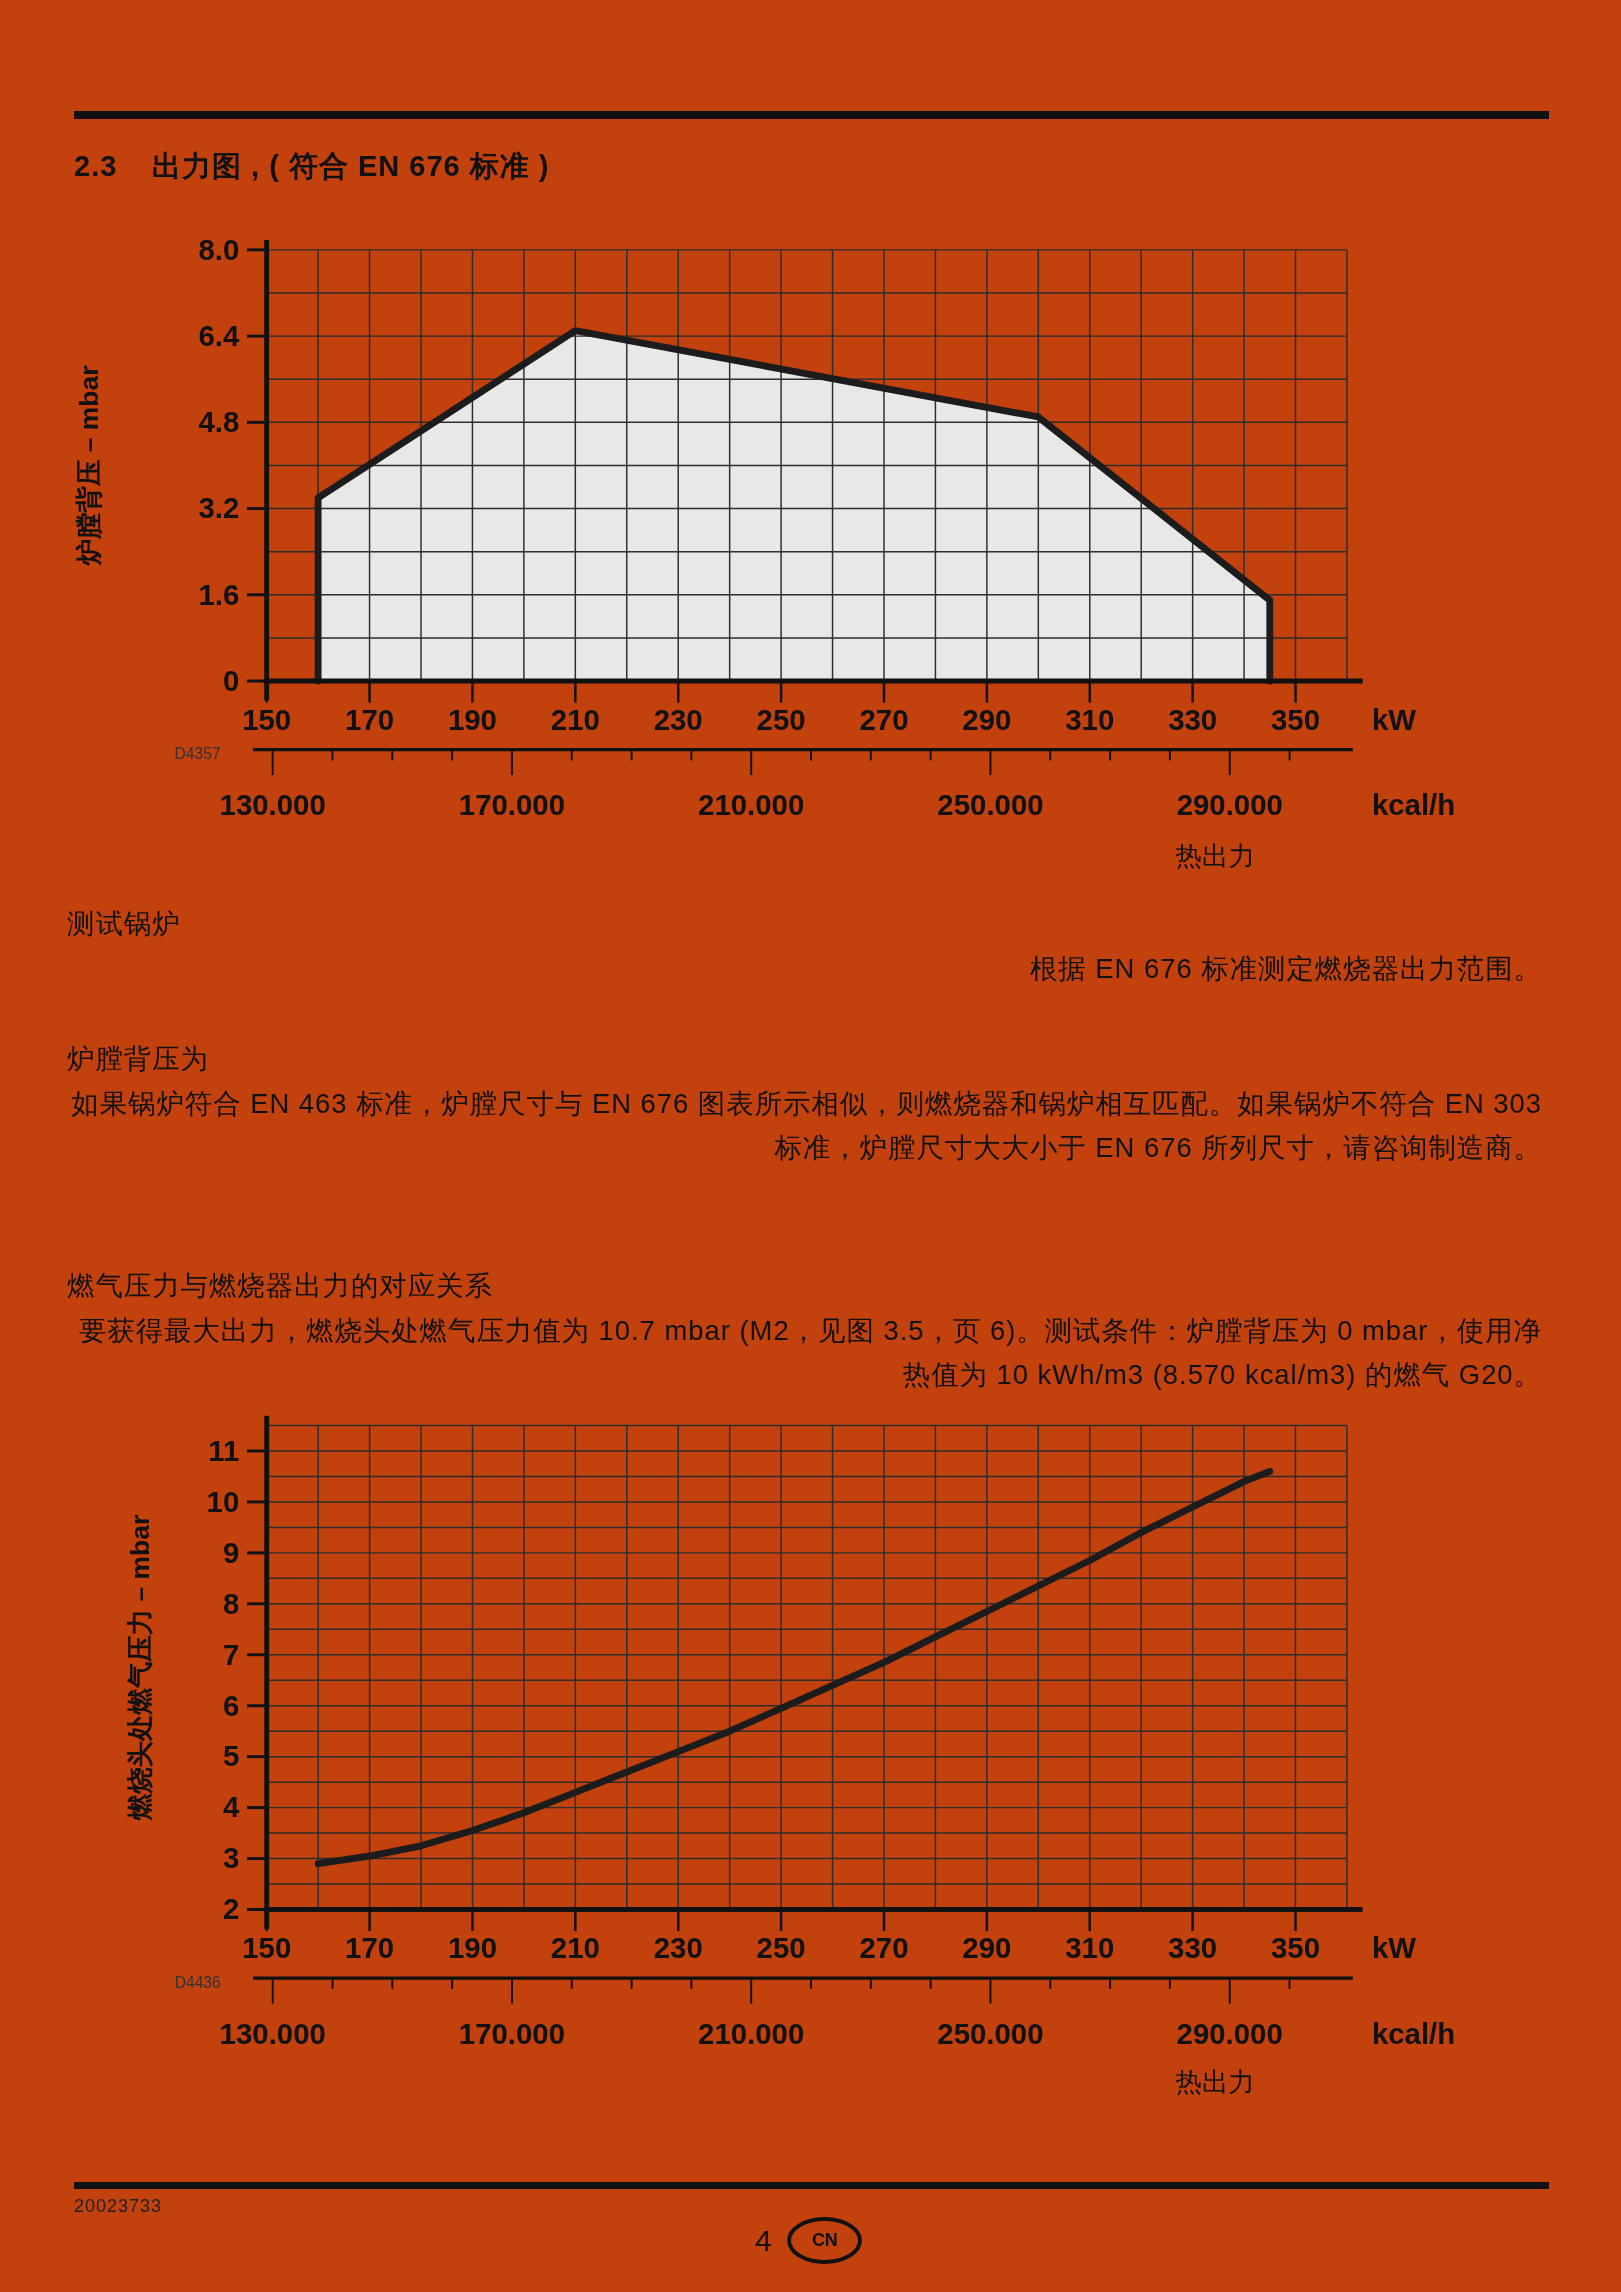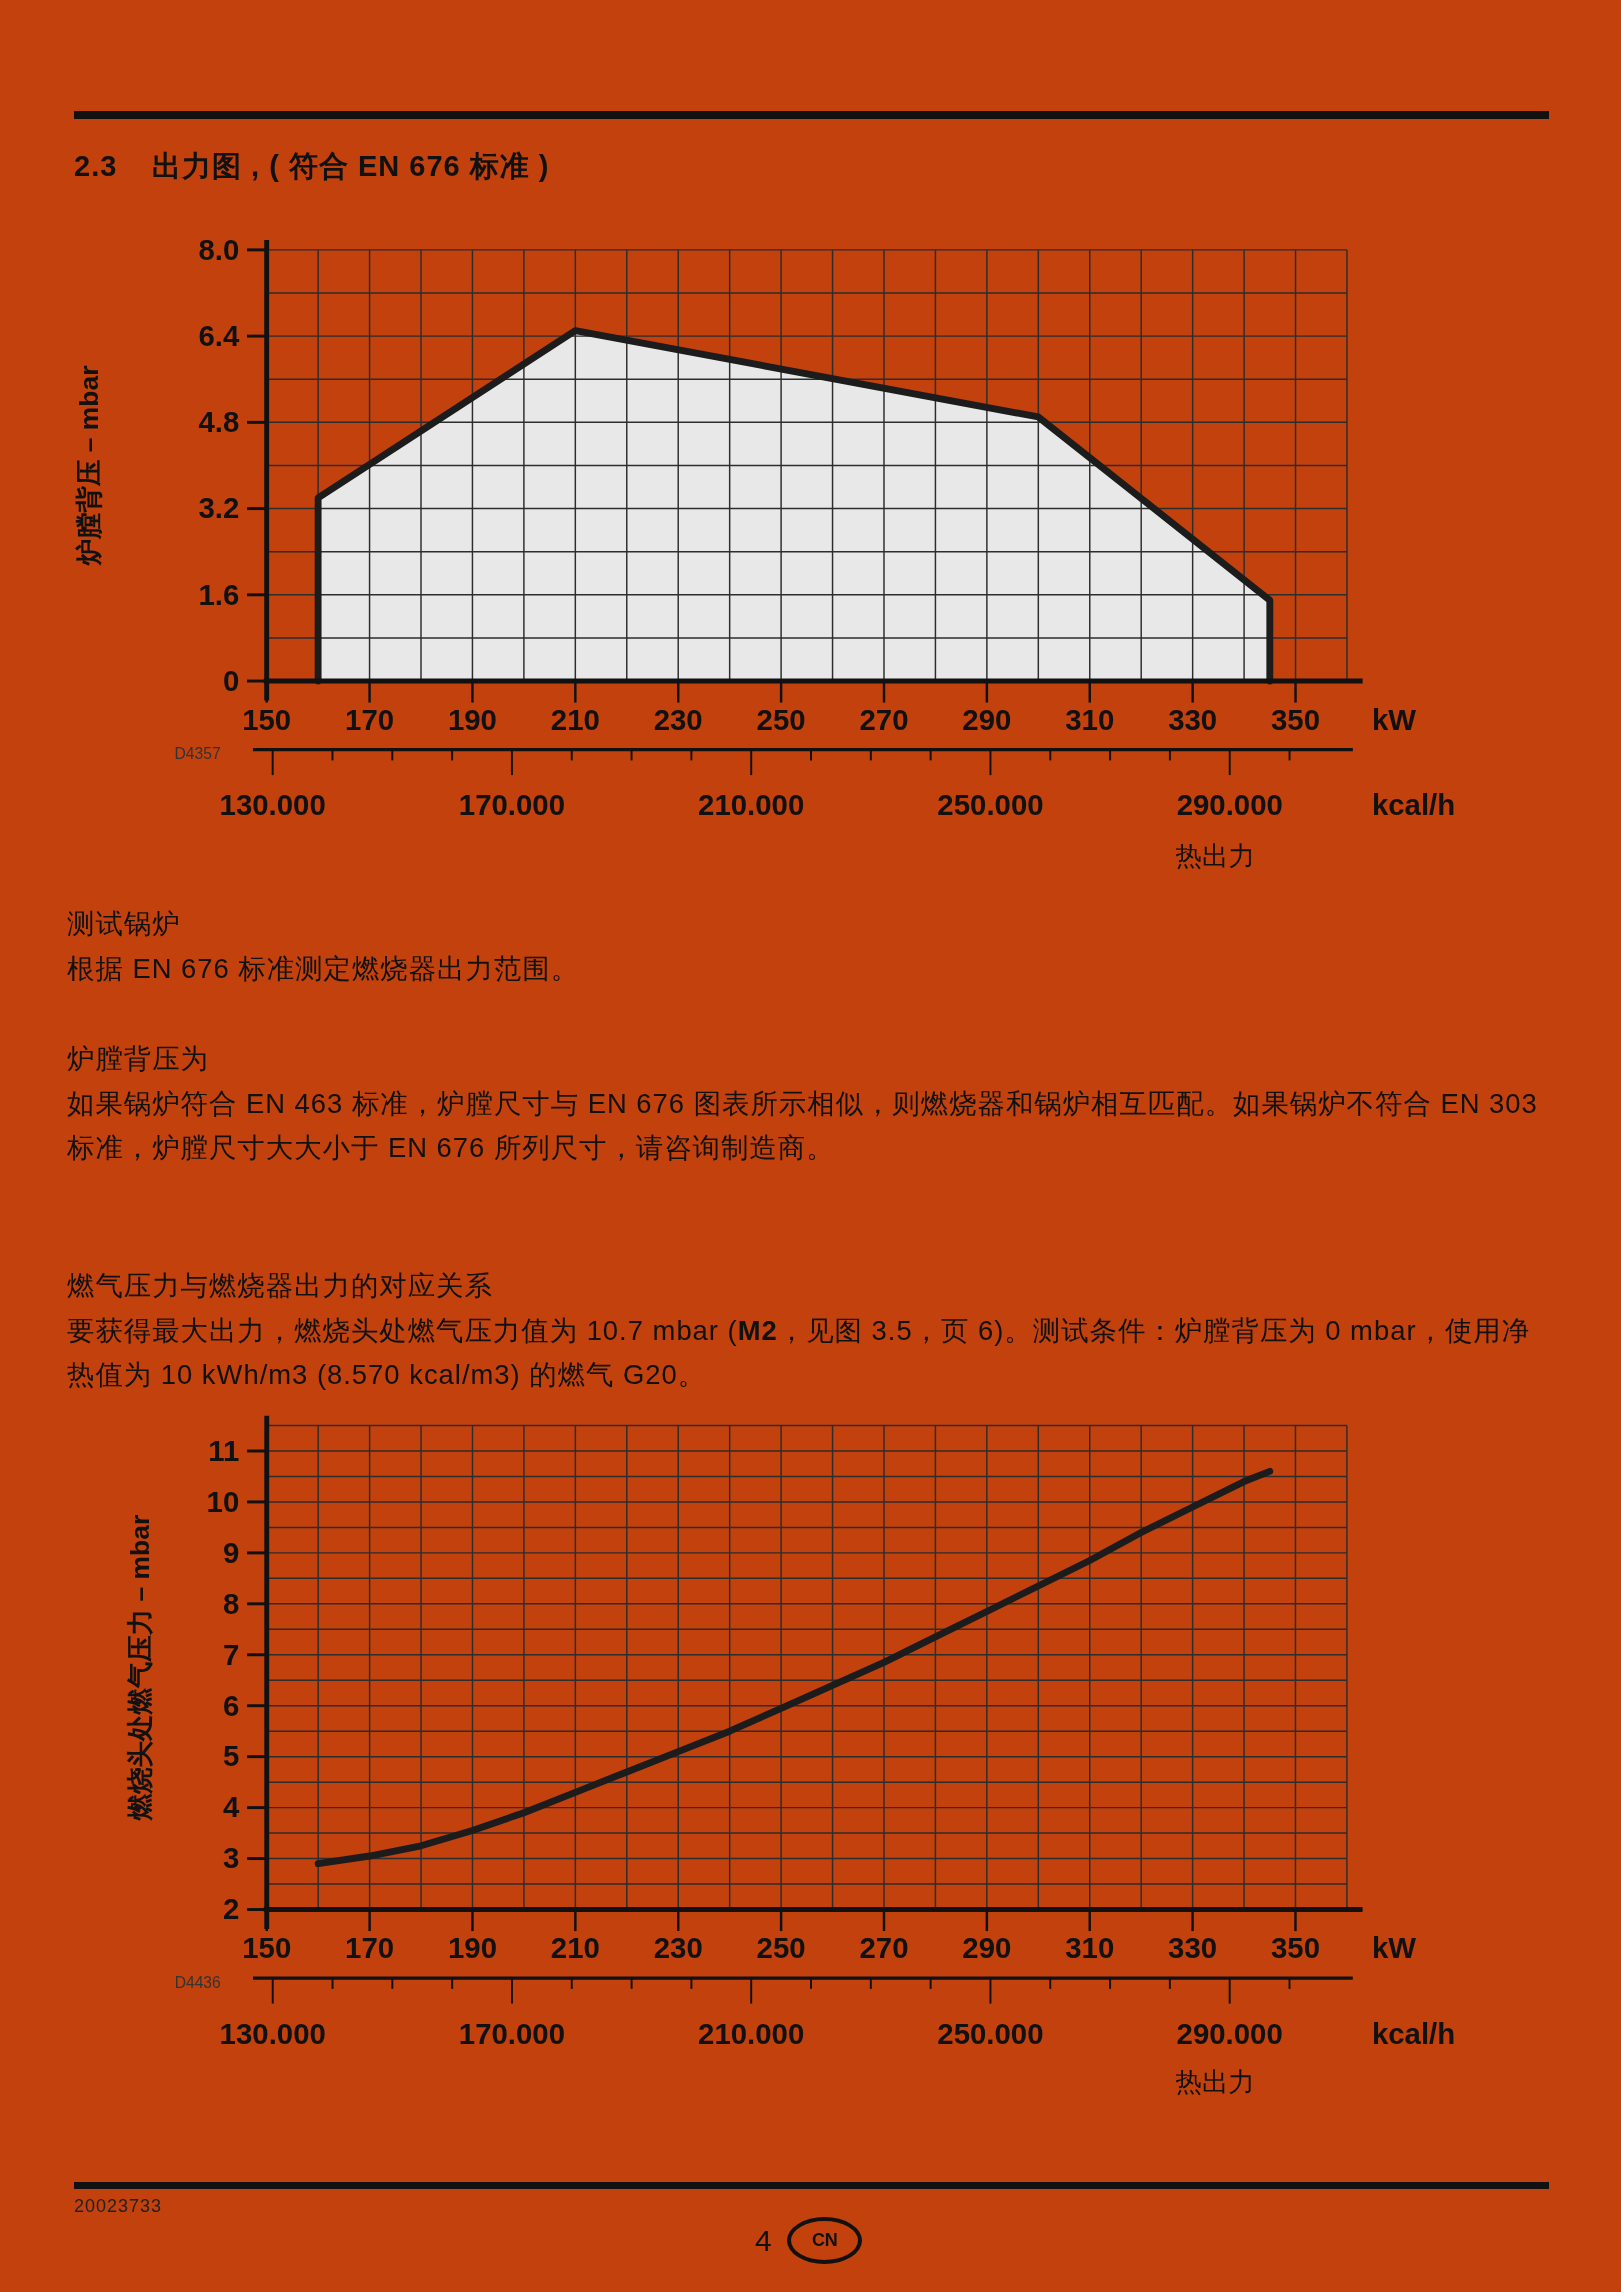--- a/index.html
+++ b/index.html
@@ -6,28 +6,28 @@
   .page{
     position:relative;width:1621px;height:2293px;background:#c2410c;
     font-family:"Liberation Sans",sans-serif;color:#111;overflow:hidden;
     margin:0 auto;
   }
   .rule{position:absolute;background:#111;}
   .heading{position:absolute;left:74px;top:147px;font-size:29px;font-weight:bold;letter-spacing:1px;}
   .heading .sec-num{display:inline-block;width:78px;}
   .tblock{position:absolute;left:67px;width:1475px;font-size:27.4px;line-height:44px;letter-spacing:1px;}
   .tblock .bhead{display:block;}
-  .tblock .bbody{display:block;margin-top:1px;}
+  .tblock .bbody{display:block;margin-top:1px;text-align:right;}
   .chart-svg{position:absolute;left:0;}
   .footer-docnum{position:absolute;left:74px;top:2196px;font-size:18px;color:#222;letter-spacing:1px;}
   .footer-center{position:absolute;left:755px;top:2217px;display:flex;align-items:center;gap:15.7px;}
   .page-num{font-size:30px;color:#111;}
   .cn-oval{width:67px;height:39px;border:4.9px solid #111;border-radius:50%;
     display:flex;align-items:center;justify-content:center;font-size:18px;font-weight:bold;letter-spacing:0px;}
-  b.seg{font-weight:bold;}
+  b.seg{font-weight:normal;}
 </style>
 </head>
 <body>
 
 <div class="page">
 
   <div class="rule" style="left:74px;top:111px;width:1475px;height:7.8px;"></div>
 
   <div class="heading">
     <span class="sec-num">2.3</span><span>出力图 , ( 符合 EN 676 标准 )</span>

